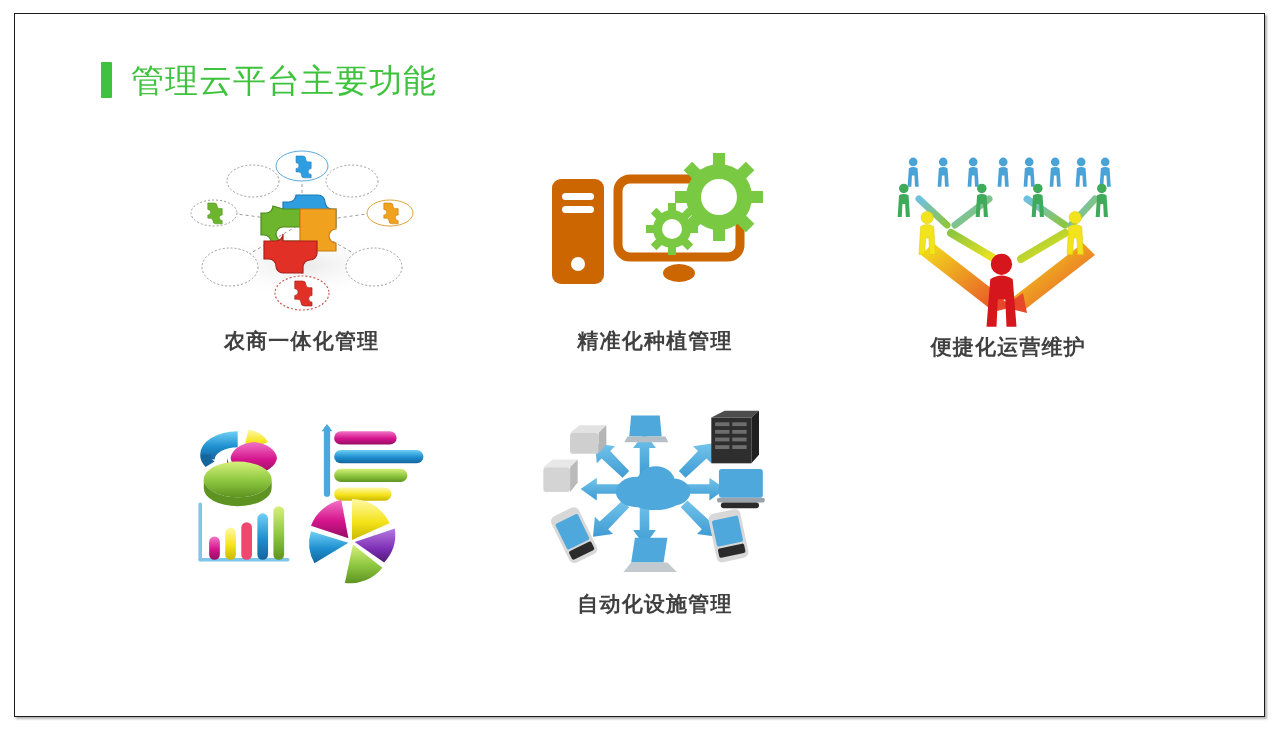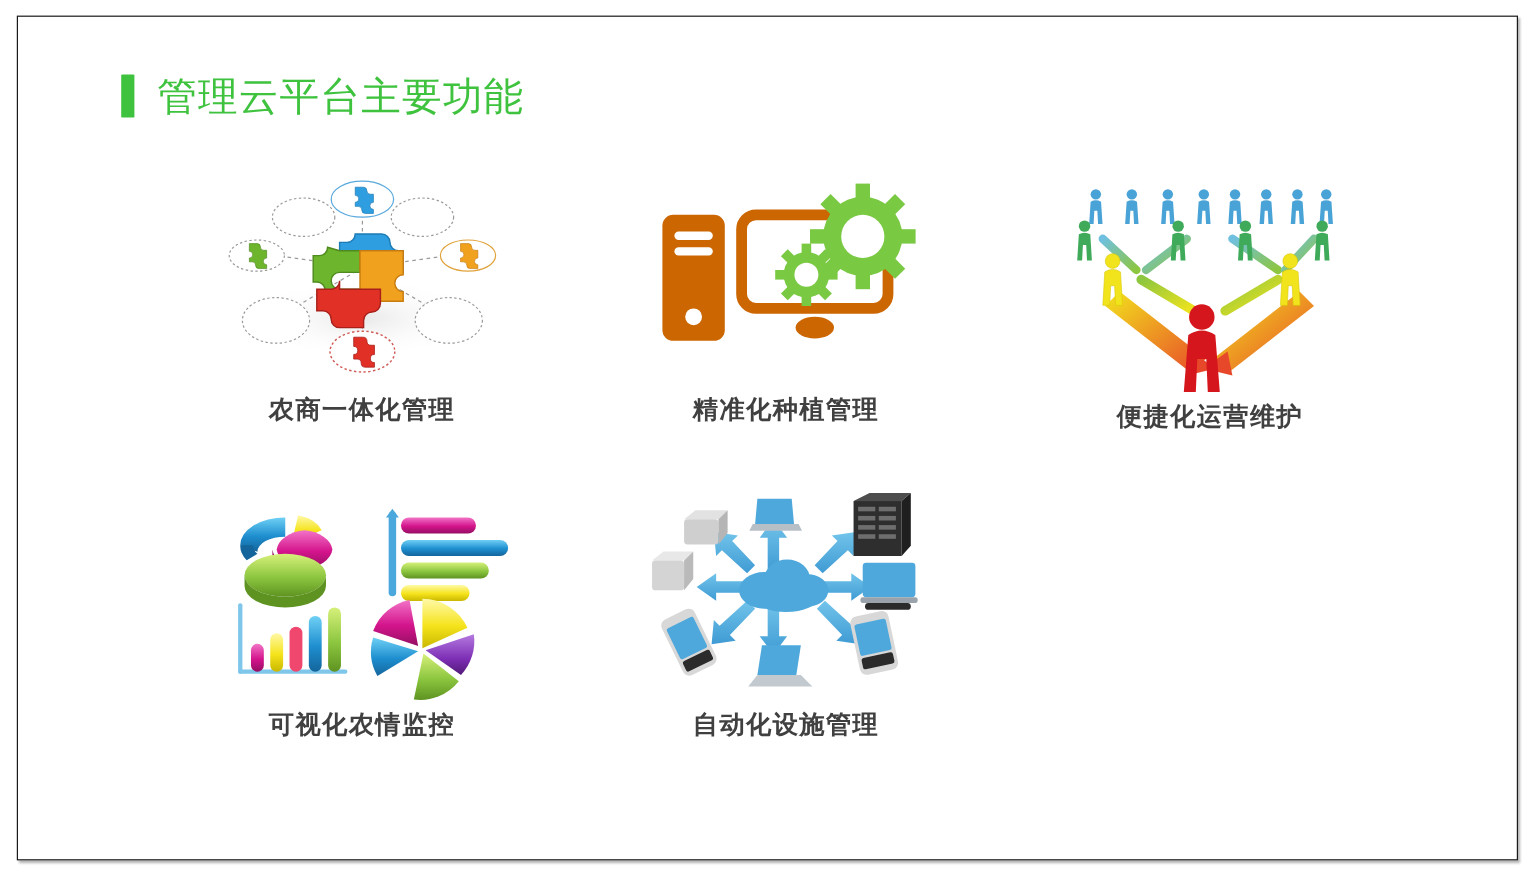--- a/index.html
+++ b/index.html
@@ -387,21 +387,20 @@
 
             <g transform="translate(196,148)">
               <path d="M0 0 L0 -46 A46 46 0 0 1 42 -19 Z" fill="url(#gYellow)"></path>
               <path d="M3 2 L48 -13 A46 46 0 0 1 36 25 Z" fill="url(#gPurple)"></path>
               <path d="M1 5 L34 31 A46 46 0 0 1 -8 48 Z" fill="url(#gGreen)"></path>
               <path d="M-4 3 L-42 26 A46 46 0 0 1 -46 -10 Z" fill="url(#gBlue)"></path>
               <path d="M-4 -2 L-46 -16 A46 46 0 0 1 -12 -45 Z" fill="url(#gMagenta)"></path>
             </g>
           </svg>
         </div>
-        <div class="feature-label">可视化农情监控</div>
       </div>
 
       <div class="feature-cell row2">
         <div class="feature-art">
           <svg width="262" height="186" viewBox="0 0 262 186">
             <defs>
               <linearGradient id="arrowBlue" x1="0" y1="0" x2="0" y2="1">
                 <stop offset="0%" stop-color="#72c4ea"></stop>
                   <stop offset="100%" stop-color="#3f9bd4"></stop>
               </linearGradient>

